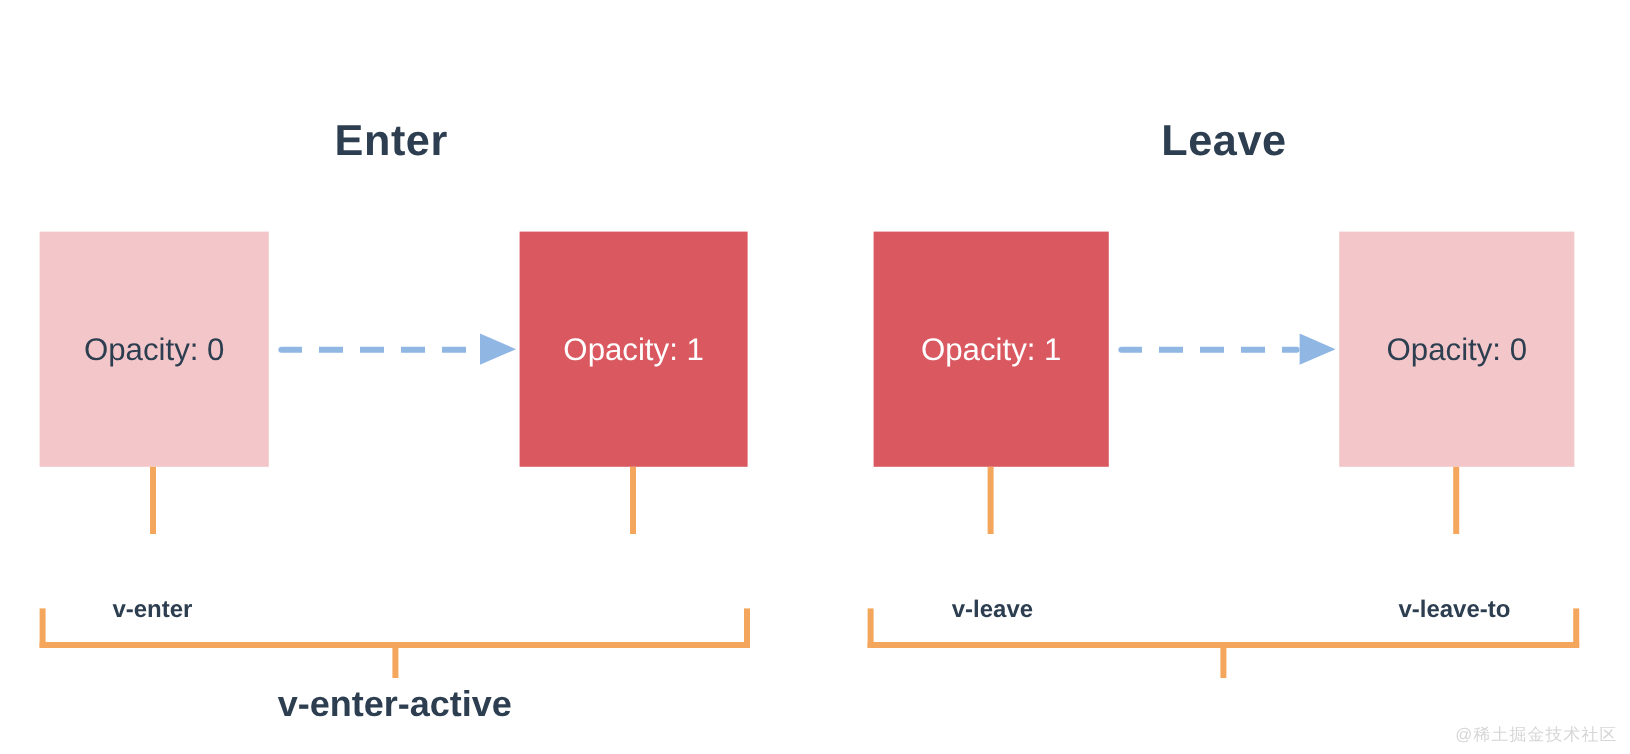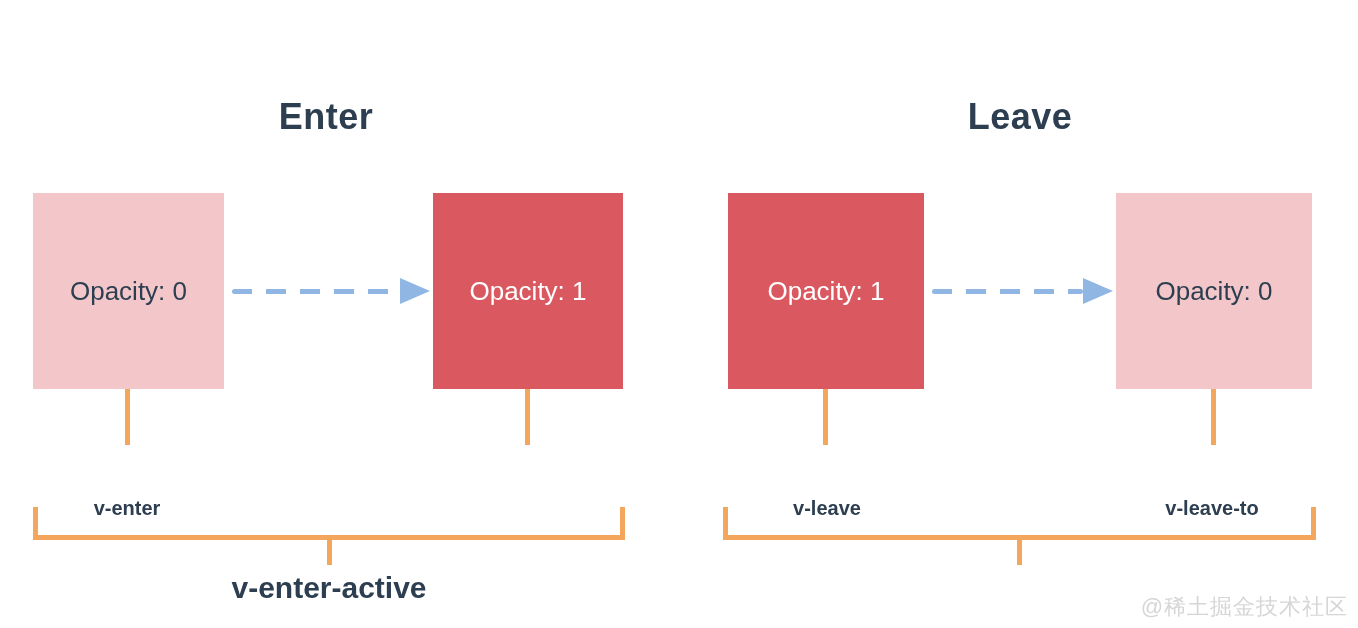--- a/index.html
+++ b/index.html
@@ -132,21 +132,21 @@
     color: var(--ink);
     white-space: nowrap;
   }
   .active-enter { left: 329px; }
   .active-leave { left: 1021px; }
 
   .watermark {
     position: absolute;
     right: 10px;
     bottom: 6px;
-    font-size: 22px;
+    font-size: 14px;
     color: var(--watermark);
     letter-spacing: 1px;
     white-space: nowrap;
   }
 </style>
 </head>
 <body>
 
 <div class="canvas">
 

